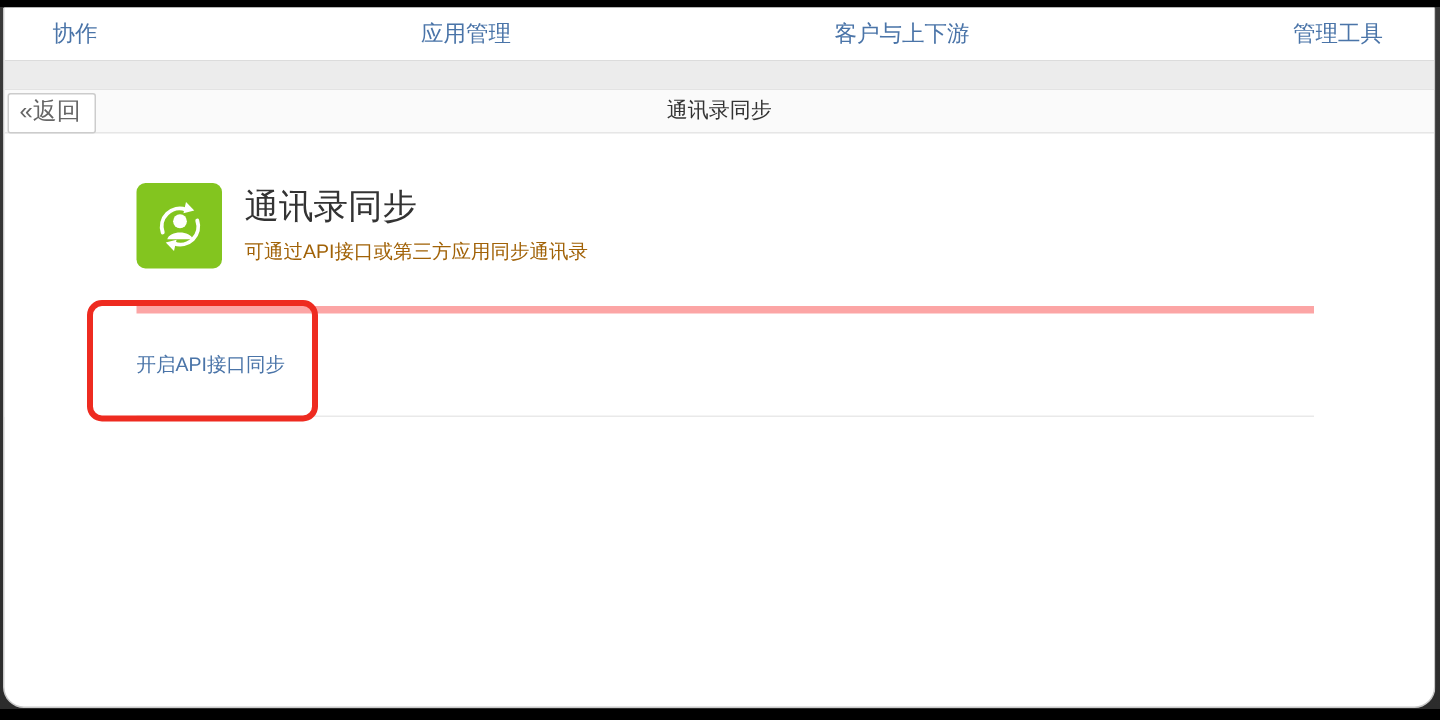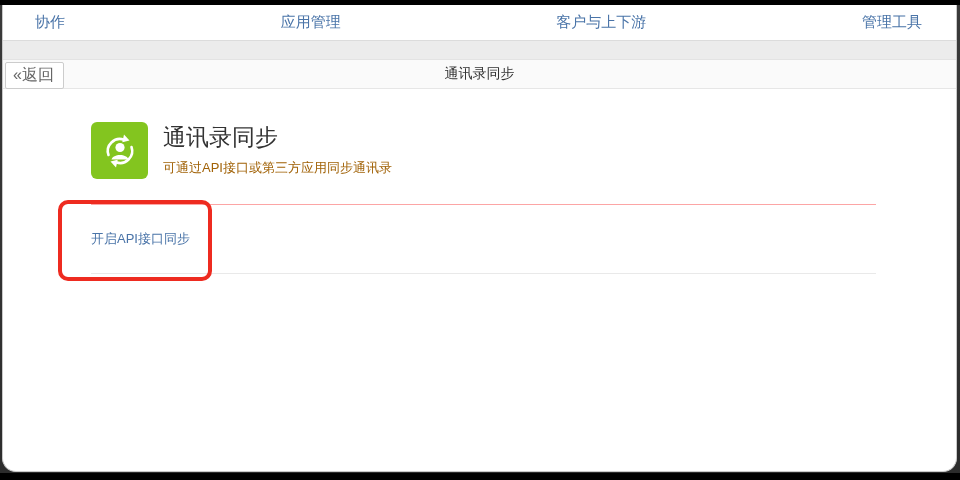--- a/index.html
+++ b/index.html
@@ -51,21 +51,21 @@
   .hero { display:flex; align-items:flex-start; }
   .hero-icon {
     width:57px; height:57px; border-radius:6px; background:#83c51f;
     display:flex; align-items:center; justify-content:center; flex:none;
   }
   .hero-text { margin-left:15px; padding-top:1px; }
   .hero-title { font-size:23px; font-weight:normal; color:#333; line-height:1.25; }
   .hero-subtitle { font-size:13px; color:#a16207; margin-top:7px; }
   .sections {
     margin-top:25px; width:785px;
-    border-top:1px solid #fca5a5; border-bottom:1px solid #e9e9e9;
+    border-top:5px solid #fca5a5; border-bottom:1px solid #e9e9e9;
   }
   .row { display:flex; align-items:center; height:68px; }
   .row-link { width:143px; flex:none; font-size:13px; color:#4a74a8; cursor:pointer; }
   .row-desc { font-size:13px; color:#666; }
   
   .annotation {
     position:absolute; left:55px; top:195px; width:154px; height:81px;
     border:4px solid #ee2b20; border-radius:10px;
     z-index:5; pointer-events:none;
   }

